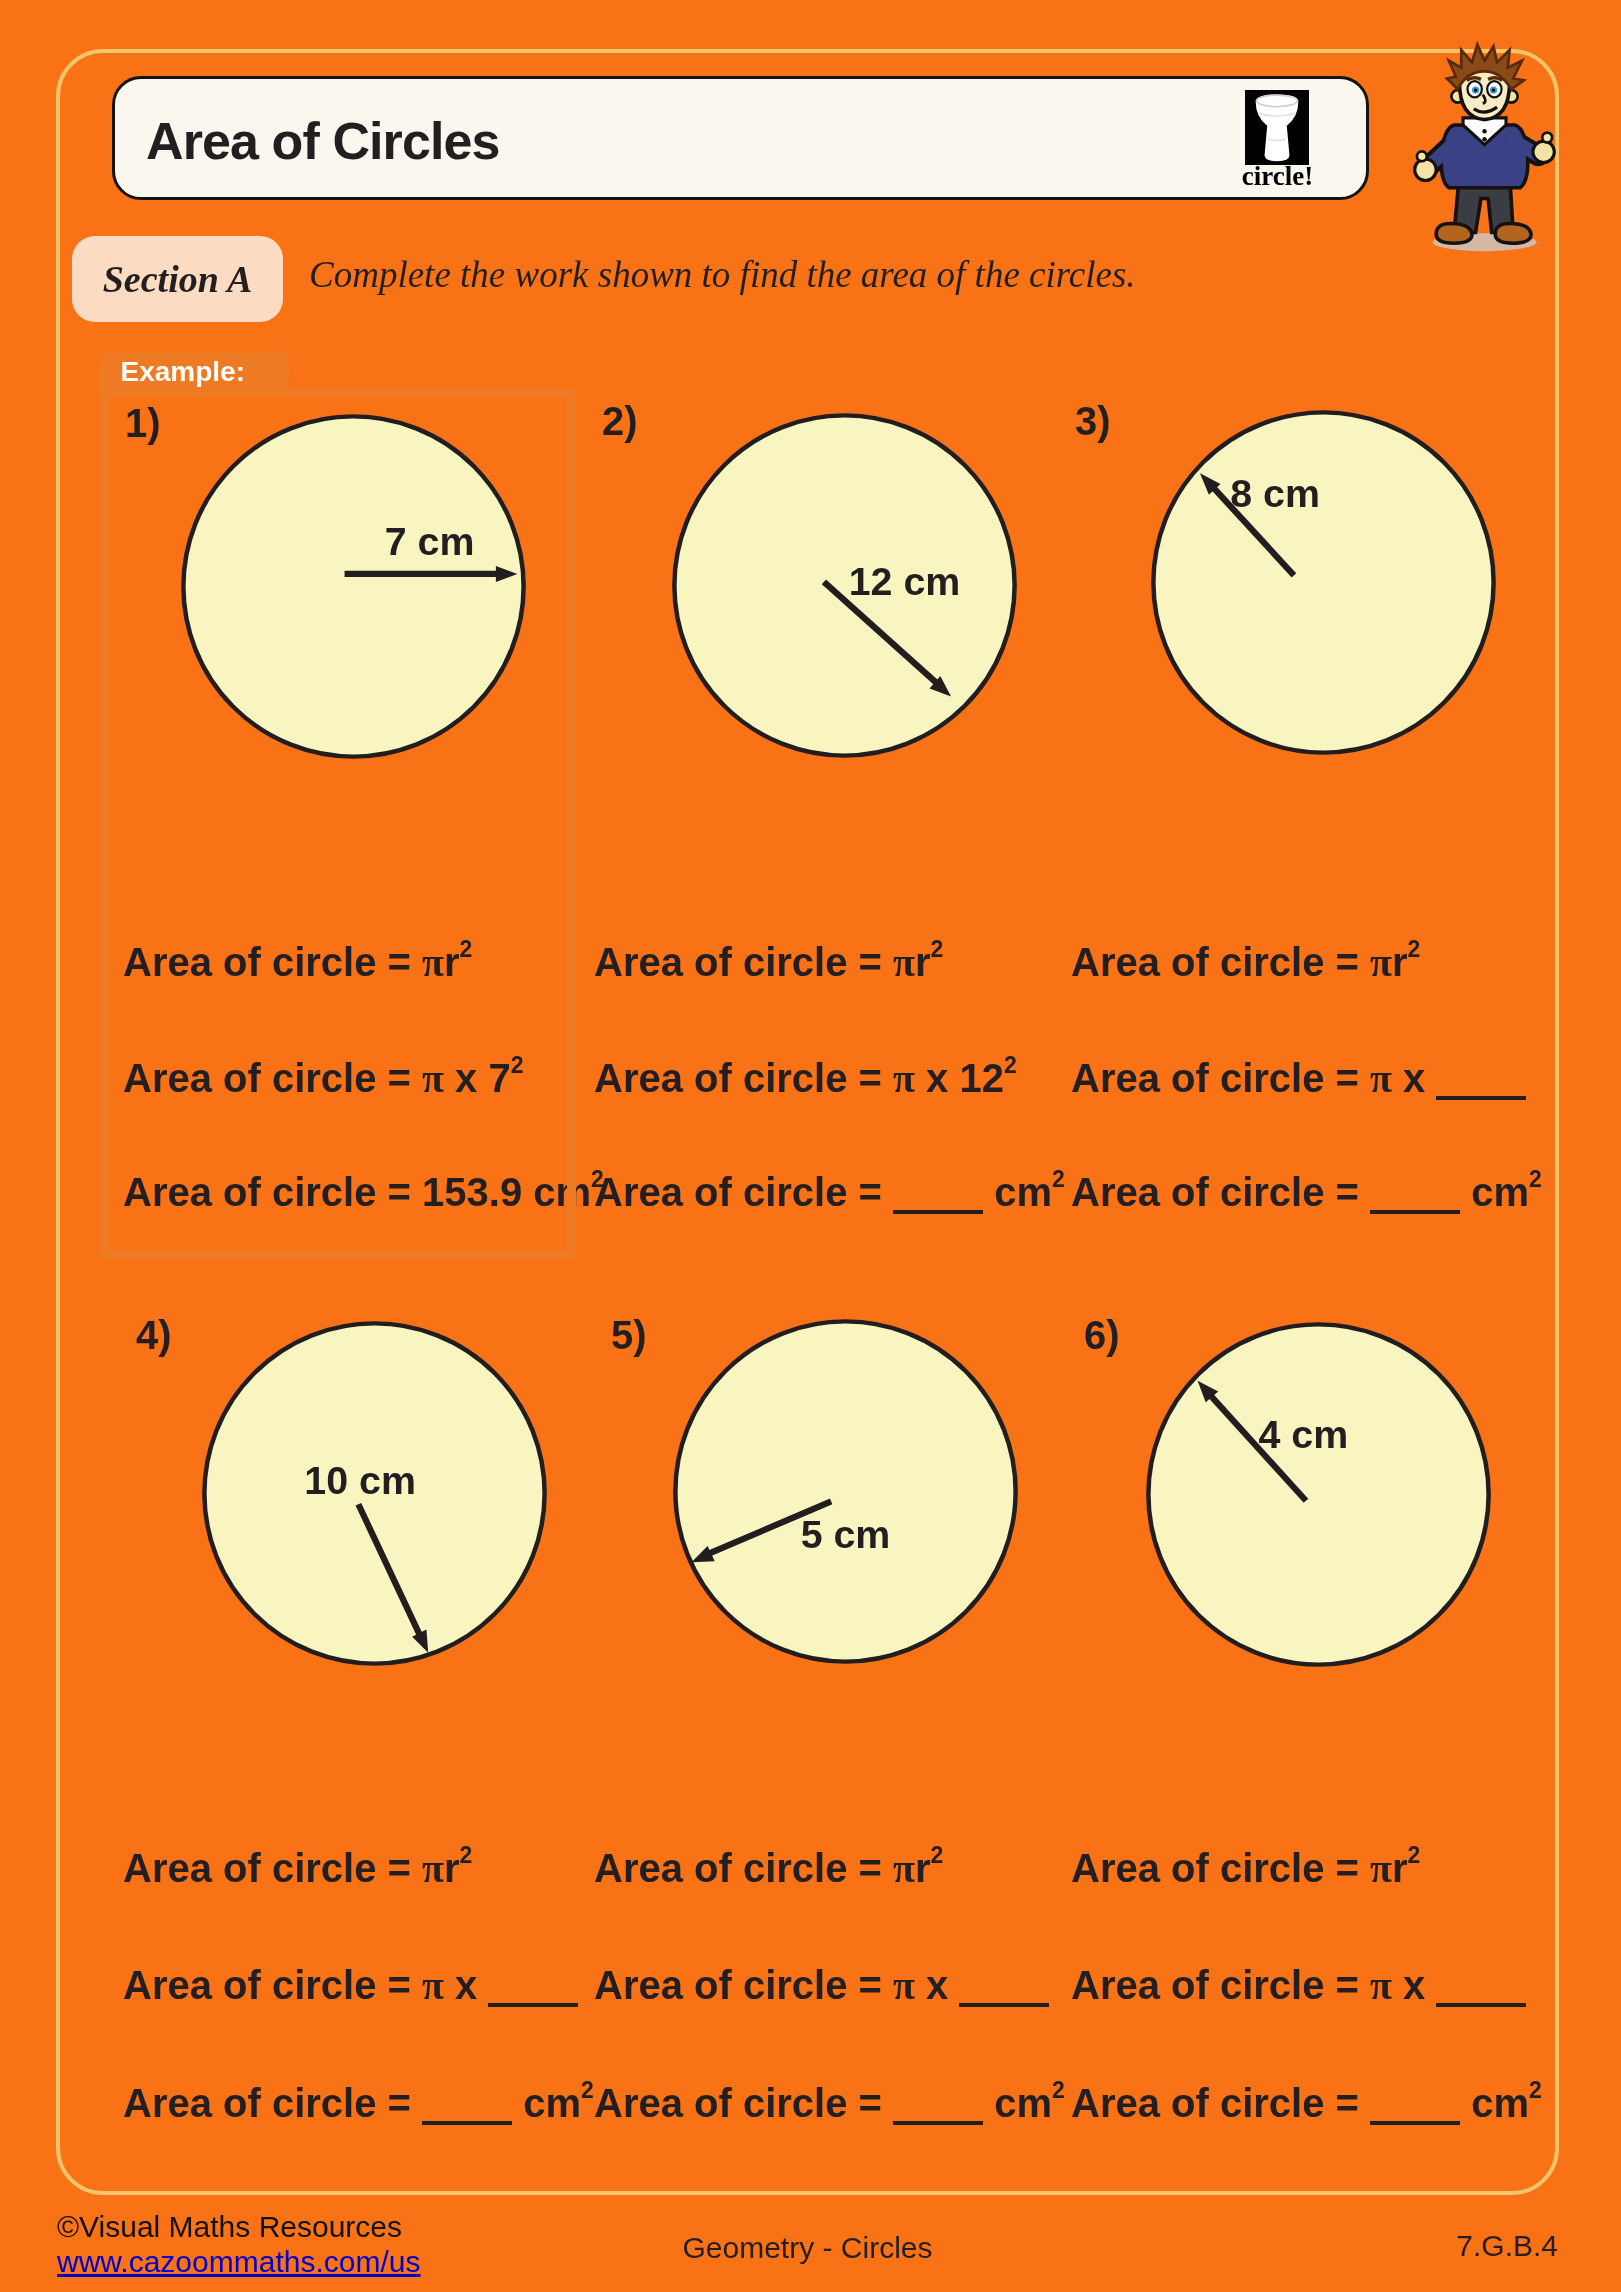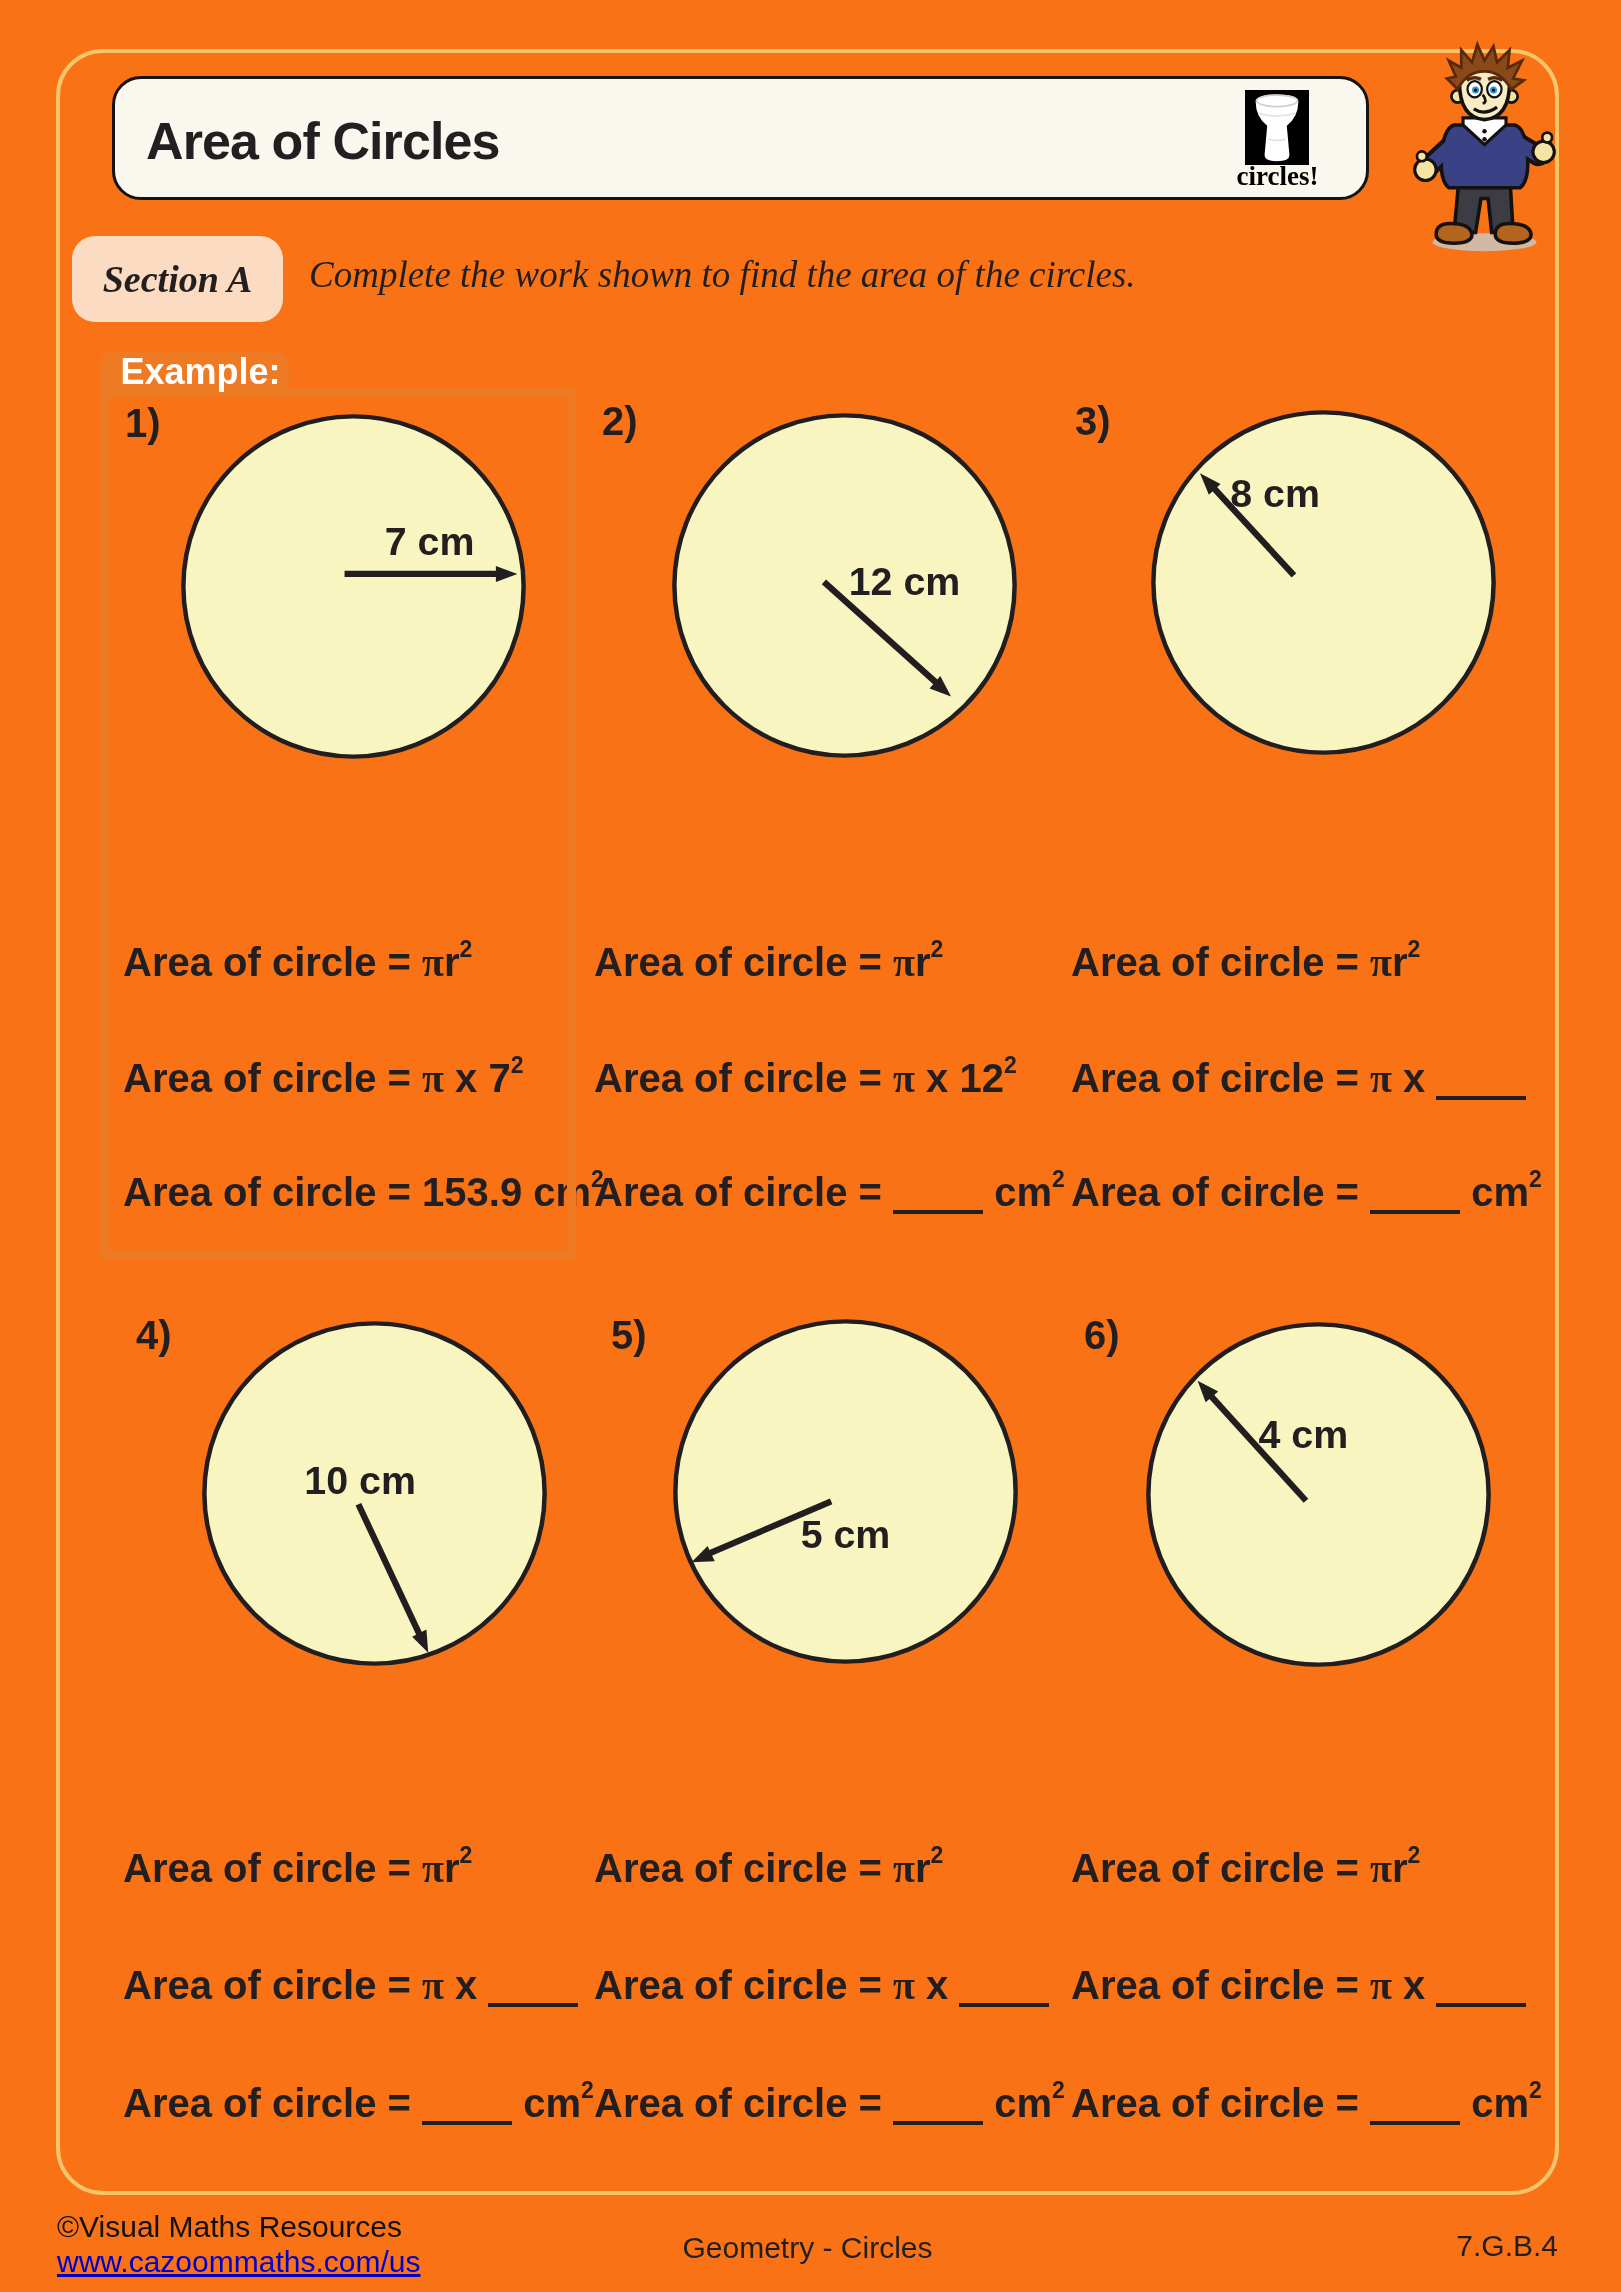--- a/index.html
+++ b/index.html
@@ -13,21 +13,21 @@
         letter-spacing:-0.9px;white-space:nowrap;}
   .logo-box{position:absolute;left:1245px;top:90px;width:64px;height:75px;background:#000;}
   .logo-text{position:absolute;left:1211px;top:161px;width:133px;text-align:center;
         font-family:"Liberation Serif",serif;font-weight:bold;font-size:27px;color:#000;}
   .section-pill{position:absolute;left:72px;top:236px;width:211px;height:86px;background:#fbdcc2;
         border-radius:23px;text-align:center;line-height:86px;font-family:"Liberation Serif",serif;
         font-style:italic;font-weight:bold;font-size:38px;}
   .instruction{position:absolute;left:309px;top:253px;font-family:"Liberation Serif",serif;
         font-style:italic;font-size:37px;white-space:nowrap;}
   .example-tab{position:absolute;left:99px;top:351px;width:190px;height:41px;background:#ee7b23;
-        border-radius:14.3px 14.3px 14.3px 0;color:#fff;font-weight:bold;font-size:36px;line-height:41px;
+        border-radius:14.3px 14.3px 14.3px 0;color:#fff;font-weight:bold;font-size:28px;line-height:41px;
         padding-left:21.5px;box-sizing:border-box;z-index:2;}
   .example-box{position:absolute;left:100px;top:388px;width:476px;height:871px;
         border:9.9px solid #ee7b23;box-sizing:border-box;z-index:1;}
   .pnum{position:absolute;font-size:40px;font-weight:bold;line-height:1;}
   .circle-svg{position:absolute;}
   .circ{fill:#f8f5c0;stroke:#221e1f;stroke-width:5;}
   .arr{stroke:#221e1f;stroke-width:7;}
   .arrh{fill:#221e1f;stroke:none;}
   .rlabel{font-family:"Liberation Sans",sans-serif;font-weight:bold;font-size:44px;
         fill:#231f20;text-anchor:middle;}
@@ -53,21 +53,21 @@
   <div class="title">Area of Circles</div>
 
   <div class="logo-box">
     <svg width="64" height="75" viewBox="0 0 72 84">
       <path d="M12,13 Q12,5 36,5 Q60,5 60,13 Q60,30 47,40 L50,73 Q50,80 36,80 Q22,80 22,73 L25,40 Q12,30 12,13 Z" fill="#ffffff"></path>
       <ellipse cx="36" cy="12" rx="23" ry="6.5" fill="#ffffff" stroke="#cfcfcf" stroke-width="2"></ellipse>
       <path d="M15,26 Q36,32 57,26" stroke="#e3e3e3" stroke-width="2" fill="none"></path>
       <path d="M26,55 Q36,58 46,55" stroke="#e3e3e3" stroke-width="2" fill="none"></path>
     </svg>
   </div>
-  <div class="logo-text">circles!</div>
+  <div class="logo-text">circle!</div>
 
   <svg class="circle-svg" style="left:1395px;top:39px;z-index:3" width="188" height="215" viewBox="0 0 210 240">
     <ellipse cx="100" cy="227" rx="58" ry="10" fill="#c9c9c9" opacity="0.8"></ellipse>
     <path d="M72,150 L66,216 L90,216 L96,178 L104,178 L108,216 L132,216 L128,150 Z" fill="#3c3c44" stroke="#14110f" stroke-width="4"></path>
     <path d="M46,218 Q46,206 62,206 Q84,206 86,218 Q86,228 66,228 Q46,228 46,218 Z" fill="#b3651f" stroke="#14110f" stroke-width="4"></path>
     <path d="M112,218 Q112,206 128,206 Q150,206 152,218 Q152,228 132,228 Q112,228 112,218 Z" fill="#b3651f" stroke="#14110f" stroke-width="4"></path>
     <line x1="70" y1="112" x2="38" y2="142" stroke="#14110f" stroke-width="24" stroke-linecap="round"></line>
     <line x1="130" y1="112" x2="160" y2="130" stroke="#14110f" stroke-width="24" stroke-linecap="round"></line>
     <path d="M66,96 Q54,100 52,130 Q50,158 60,166 L140,166 Q150,158 148,130 Q146,100 134,96 Z" fill="#3a4184" stroke="#14110f" stroke-width="4"></path>
     <line x1="70" y1="112" x2="38" y2="142" stroke="#3a4184" stroke-width="15" stroke-linecap="round"></line>

